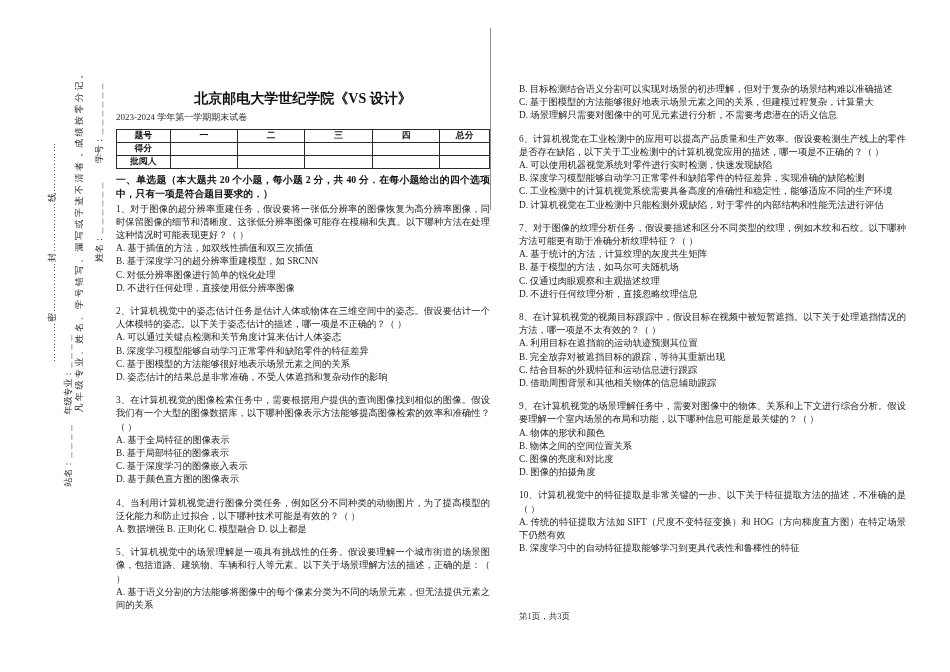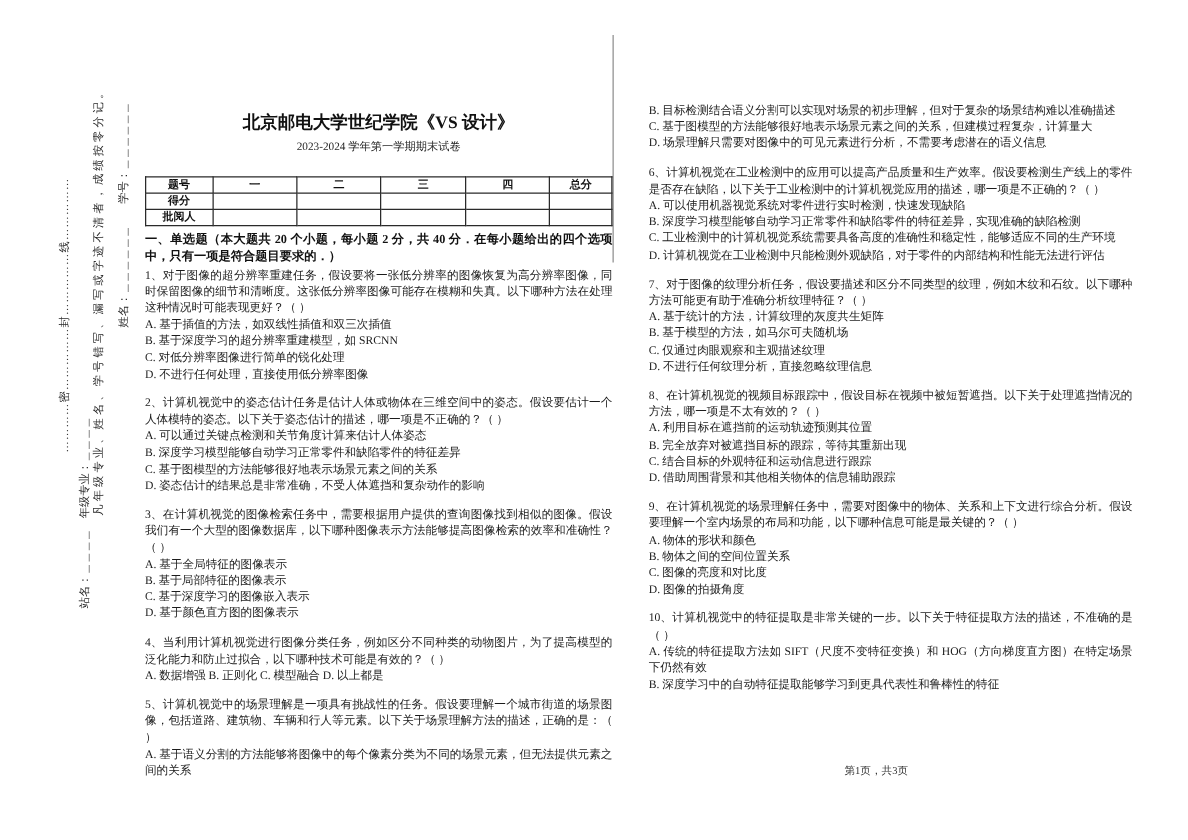--- a/index.html
+++ b/index.html
@@ -24,40 +24,40 @@
 
   
   .col-left  { position:absolute; left:116px; top:90px;  width:374px; }
   .col-right { position:absolute; left:519px; top:83px;  width:387px; }
   .divider   { position:absolute; left:490px; top:28px; width:1px; height:182px; background:#8f8f8f; }
 
   .page-title {
     margin:0; text-align:center; font-size:14px; line-height:17px; font-weight:bold;
     font-family:Liberation Serif, serif; color:#111;
   }
-  .subtitle { margin:4px 0 17px 0; text-align:center; font-size:9px; color:#2a2a2a; }
+  .subtitle { margin:4px 0 5px 0; font-size:9px; color:#2a2a2a; }
 
   table.score { border-collapse:collapse; margin:0 auto 4px auto; }
   table.score td {
     border:1px solid #2a2a2a; height:11.5px; padding:0 2px;
     text-align:center; font-size:8.8px; font-weight:bold; color:#111;
   }
   .w-label { width:54px;margin-top:36px; } .w-num { width:68px; } .w-total { width:50px; }
 
   .section-heading {
     margin:3px 0 2px 0; font-weight:bold; font-size:9.8px; line-height:13.8px;
     text-align:justify; color:#111;
   }
 
   .question { margin:0 0 10px 0; }
   .question p { margin:0; font-size:9.3px; line-height:13.2px; text-align:justify; }
 
   .page-footer {
     position:absolute; left:519px; top:611px; width:364px;
-    text-align:center; font-size:8.5px; color:#333;
+    text-align:left; font-size:8.5px; color:#333;
   }
 </style>
 </head>
 <body>
 
 <div class="page">
 
   <div class="rot seal-fields-upper">姓名：＿＿＿＿＿＿　　学号：＿＿＿＿＿＿</div>
   <div class="rot seal-fields-lower">站名：＿＿＿＿　年级专业：＿＿＿＿</div>
   <div class="rot seal-warning">凡年级专业、姓名、学号错写、漏写或字迹不清者，成绩按零分记。</div>

